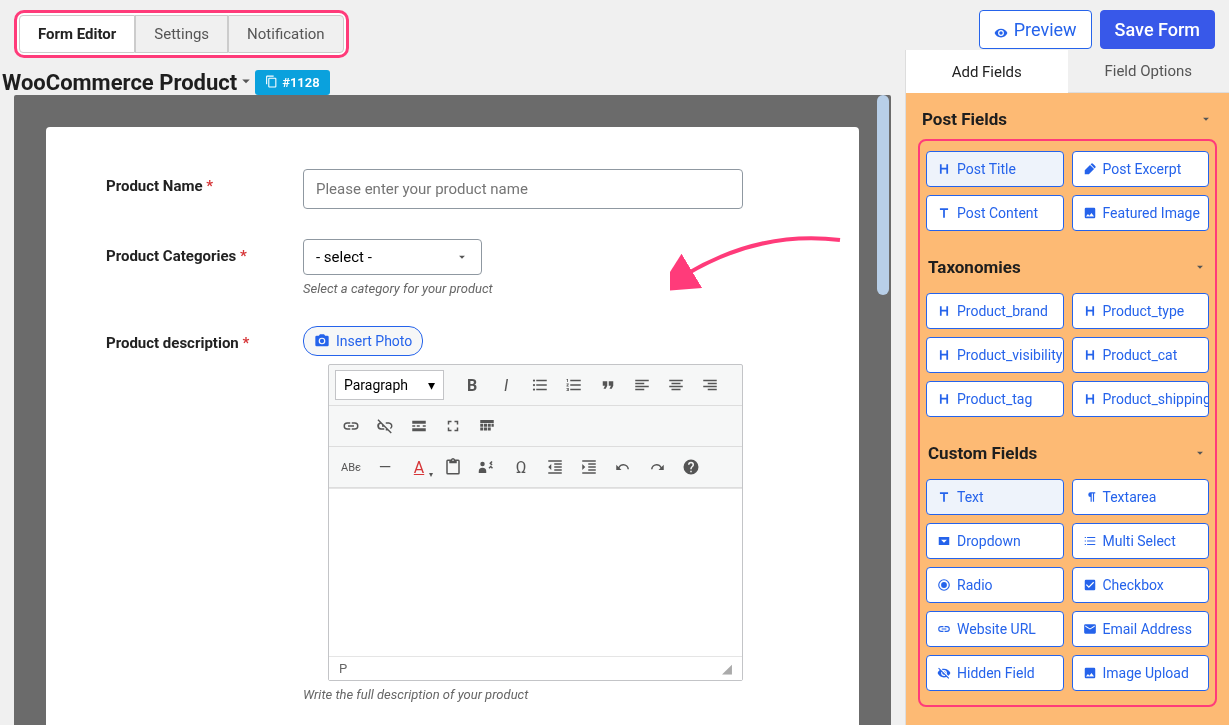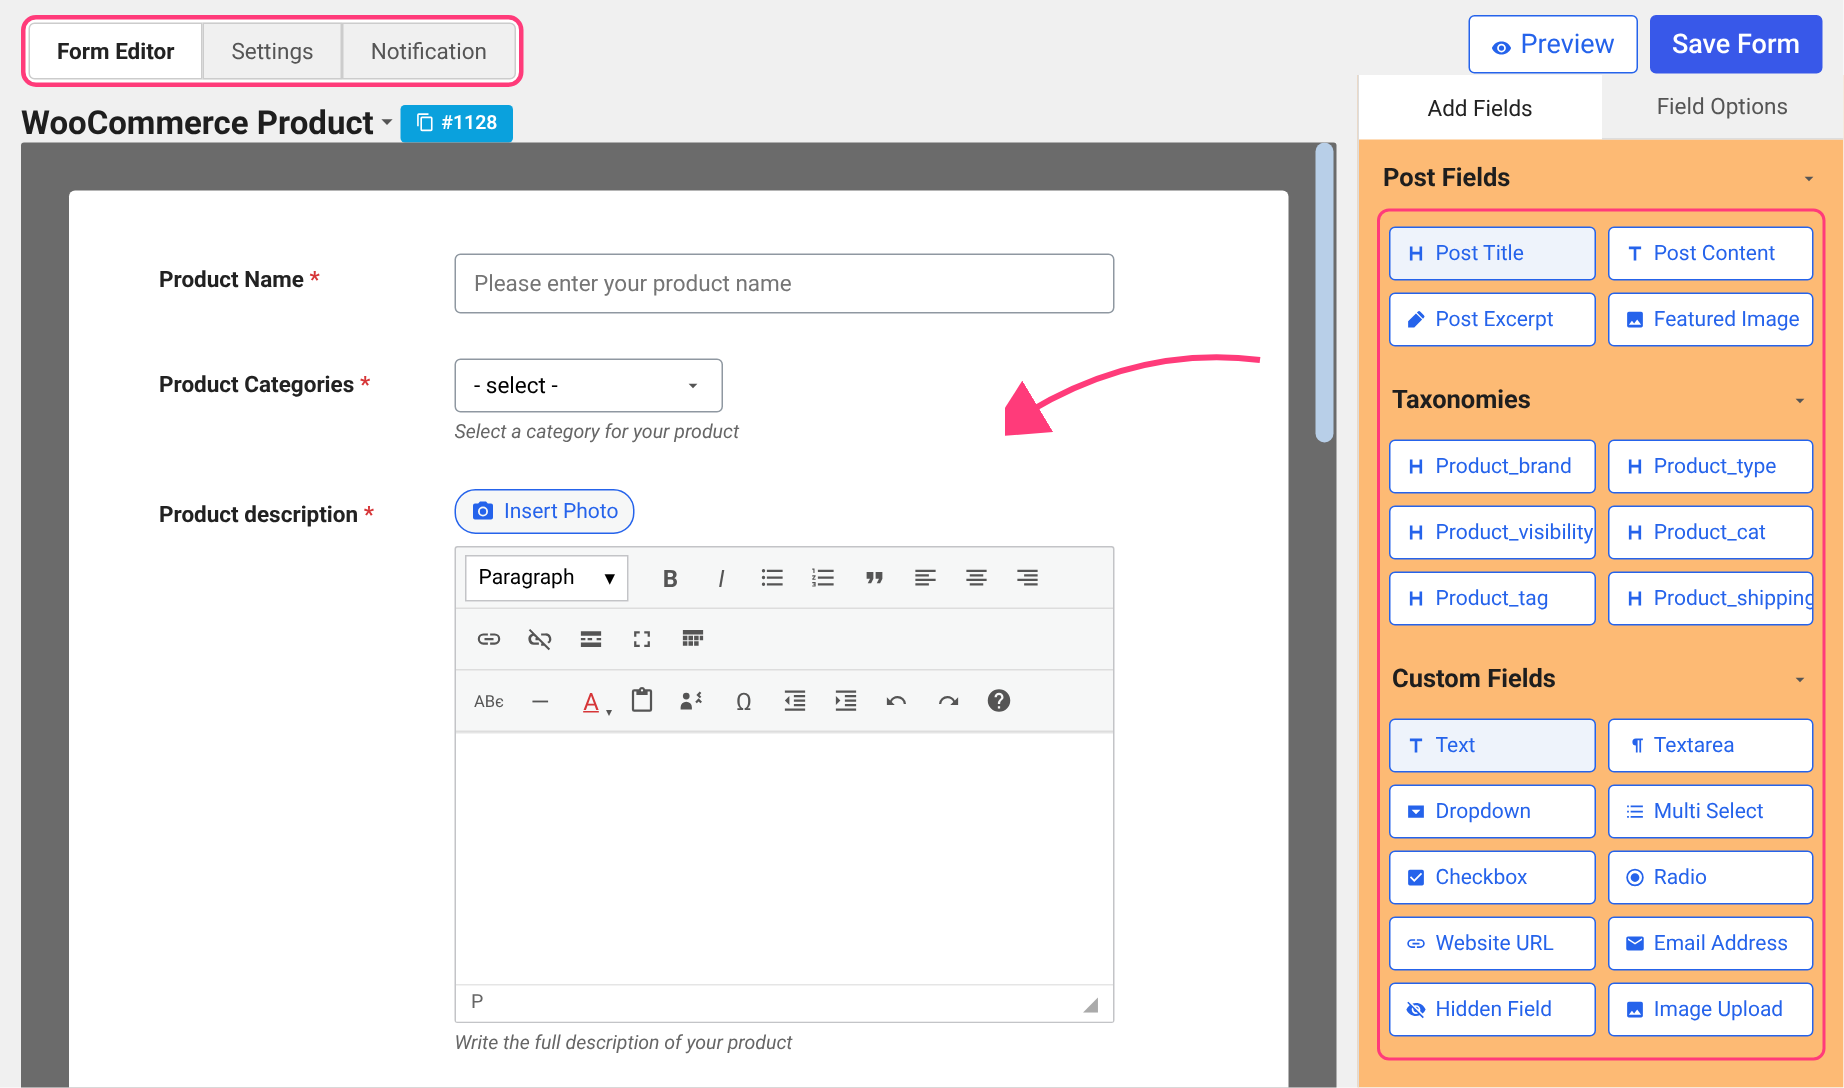--- a/index.html
+++ b/index.html
@@ -11,21 +11,21 @@
     .tab { padding: 9px 18px; font-size: 15px; color: #555; background: #f0f0f0; border: 1px solid #ccc; margin: 0; cursor: pointer; }
     .tab:first-child { border-radius: 4px 0 0 4px; }
     .tab:last-child { border-radius: 0 4px 4px 0; }
     .tab.active { background: #fff; font-weight: 700; color: #222; }
     .top-actions { display: flex; gap: 8px; }
     .btn { padding: 8px 14px; font-size: 18px; border-radius: 4px; cursor: pointer; display: inline-flex; align-items: center; gap: 6px; }
     .btn-preview { background: #fff; border: 1px solid #2563eb; color: #2563eb; }
     .btn-save { background: #3858e9; border: 1px solid #3858e9; color: #fff; font-weight: 500; }
     
     
-    .title-row { display: flex; align-items: center; gap: 0; padding: 12px 14px 6px; }
+    .title-row { display: flex; align-items: center; gap: 0; padding: 12px 2px 6px; }
     .title-row h1 { font-size: 22px; font-weight: 700; color: #1e1e1e; }
     .chev { color: #555; }
     .badge-id { background: #0aa1dd; color: #fff; padding: 5px 10px; border-radius: 3px; font-size: 13px; font-weight: 600; display: inline-flex; align-items: flex-start; gap: 4px; }
     
     
     .main { display: flex; position: absolute; top: 50px; left: 0; right: 0; bottom: 0; }
     .canvas-col { flex: 1; padding: 45px 14px 0; position: relative; }
     .canvas-outer { background: #6b6b6b; border-radius: 2px; padding: 32px 32px 0; height: 640px; overflow: hidden; position: relative; }
     .canvas-inner { background: #fff; border-radius: 4px; padding: 42px 60px; height: 100%; }
     .scroll-handle { position: absolute; right: 2px; top: 0; width: 12px; height: 200px; background: #b8cfe8; border-radius: 6px; }
@@ -34,21 +34,21 @@
     .form-row { display: flex; margin-bottom: 30px; align-items: flex-start; }
     .fld-label { width: 197px; font-size: 15px; font-weight: 700; color: #222; padding-top: 8px; }
     .req { color: #d63638; }
     .fld-input { flex: 1; max-width: 440px; }
     .text-input { width: 100%; padding: 10px 12px; border: 1px solid #8f98a1; border-radius: 4px; font-size: 15px; color: #888; background: #fff; }
     .select-input { width: 179px; padding: 8px 12px; border: 1px solid #8f98a1; border-radius: 4px; font-size: 15px; background: #fff; position: relative; display: flex; justify-content: space-between; align-items: center; }
     .help { font-size: 13px; font-style: italic; color: #666; margin-top: 6px; }
     .insert-photo { display: inline-flex; align-items: center; gap: 6px; border: 1px solid #2563eb; color: #2563eb; padding: 6px 10px; border-radius: 14px; font-size: 14px; background: #f6f7f7; margin-bottom: 8px; }
     
     
-    .mce { border: 1px solid #c3c4c7; background: #f6f7f7; border-radius: 2px; }
+    .mce { border: 1px solid #c3c4c7; background: #f6f7f7; border-radius: 2px; margin-left: 25px; }
     .mce-row { display: flex; align-items: center; flex-wrap: wrap; padding: 4px 6px; border-bottom: 1px solid #ddd; gap: 2px; }
     .mce-sel { padding: 6px 8px; border: 1px solid #c3c4c7; background: #fff; font-size: 14px; display: flex; align-items: center; gap: 20px; margin-right: 10px; }
     .mce-btn { width: 32px; height: 32px; display: flex; align-items: center; justify-content: center; color: #555; font-size: 16px; cursor: pointer; }
     .mce-btn svg { width: 18px; height: 18px; fill: #555; }
     .mce-body { background: #fff; height: 168px; border-top: 1px solid #e5e5e5; }
     .mce-status { background: #fff; border-top: 1px solid #e5e5e5; padding: 4px 10px; font-size: 13px; color: #666; display: flex; justify-content: space-between; }
     .mce-resize { color: #aaa; }
     
     
     .side { width: 324px; background: #fdba74; border-left: 1px solid #ddd; display: flex; flex-direction: column; margin-top: 0px; }
@@ -284,29 +284,29 @@
       <div class="pill-box">
         <div class="pill-grid">
           <div class="pill sel">
               <span class="ic"><svg viewBox="0 0 24 24">
                   <path d="M5 4v16h3v-7h8v7h3V4h-3v6H8V4z"></path>
                 </svg></span>
               <span>Post Title</span>
             </div>
           <div class="pill">
               <span class="ic"><svg viewBox="0 0 24 24">
+                  <path d="M14 3l-1 1 7 7 1-1a2 2 0 000-3l-4-4a2 2 0 00-3 0zM3 14l9-9 7 7-9 9H3v-7z"></path>
+                </svg></span>
+              <span>Post Excerpt</span>
+            </div>
+          <div class="pill">
+              <span class="ic"><svg viewBox="0 0 24 24">
                   <path d="M5 4v3h5.5v13h3V7H19V4z"></path>
                 </svg></span>
               <span>Post Content</span>
-            </div>
-          <div class="pill">
-              <span class="ic"><svg viewBox="0 0 24 24">
-                  <path d="M14 3l-1 1 7 7 1-1a2 2 0 000-3l-4-4a2 2 0 00-3 0zM3 14l9-9 7 7-9 9H3v-7z"></path>
-                </svg></span>
-              <span>Post Excerpt</span>
             </div>
           <div class="pill">
               <span class="ic"><svg viewBox="0 0 24 24">
                   <path d="M21 19V5a2 2 0 00-2-2H5a2 2 0 00-2 2v14a2 2 0 002 2h14a2 2 0 002-2zM8.5 13.5l2.5 3 3.5-4.5 4.5 6H5l3.5-4.5z"></path>
                 </svg></span>
               <span>Featured Image</span>
             </div>
         </div>
 
         <div class="sec-head">
@@ -380,29 +380,29 @@
               <span>Dropdown</span>
             </div>
           <div class="pill">
               <span class="ic"><svg viewBox="0 0 24 24">
                   <path d="M3 5h2v2H3zm4 0h14v2H7zM3 11h2v2H3zm4 0h14v2H7zM3 17h2v2H3zm4 0h14v2H7z"></path>
                 </svg></span>
               <span>Multi Select</span>
             </div>
           <div class="pill">
               <span class="ic"><svg viewBox="0 0 24 24">
+                  <path d="M12 2a10 10 0 100 20 10 10 0 000-20zm0 18a8 8 0 110-16 8 8 0 010 16zm0-13a5 5 0 100 10 5 5 0 000-10z"></path>
+                </svg></span>
+              <span>Radio</span>
+            </div>
+          <div class="pill">
+              <span class="ic"><svg viewBox="0 0 24 24">
                   <path d="M19 3H5a2 2 0 00-2 2v14a2 2 0 002 2h14a2 2 0 002-2V5a2 2 0 00-2-2zm-9 14l-5-5 1.4-1.4L10 14.2l7.6-7.6L19 8l-9 9z"></path>
                 </svg></span>
               <span>Checkbox</span>
-            </div>
-          <div class="pill">
-              <span class="ic"><svg viewBox="0 0 24 24">
-                  <path d="M12 2a10 10 0 100 20 10 10 0 000-20zm0 18a8 8 0 110-16 8 8 0 010 16zm0-13a5 5 0 100 10 5 5 0 000-10z"></path>
-                </svg></span>
-              <span>Radio</span>
             </div>
           <div class="pill">
               <span class="ic"><svg viewBox="0 0 24 24">
                   <path d="M3.9 12A3.1 3.1 0 017 8.9h4V7H7a5 5 0 000 10h4v-1.9H7A3.1 3.1 0 013.9 12zM8 13h8v-2H8v2zm9-6h-4v1.9h4a3.1 3.1 0 010 6.2h-4V17h4a5 5 0 000-10z"></path>
                 </svg></span>
               <span>Website URL</span>
             </div>
           <div class="pill">
               <span class="ic"><svg viewBox="0 0 24 24">
                   <path d="M20 4H4a2 2 0 00-2 2v12a2 2 0 002 2h16a2 2 0 002-2V6a2 2 0 00-2-2zm0 4l-8 5-8-5V6l8 5 8-5v2z"></path>

